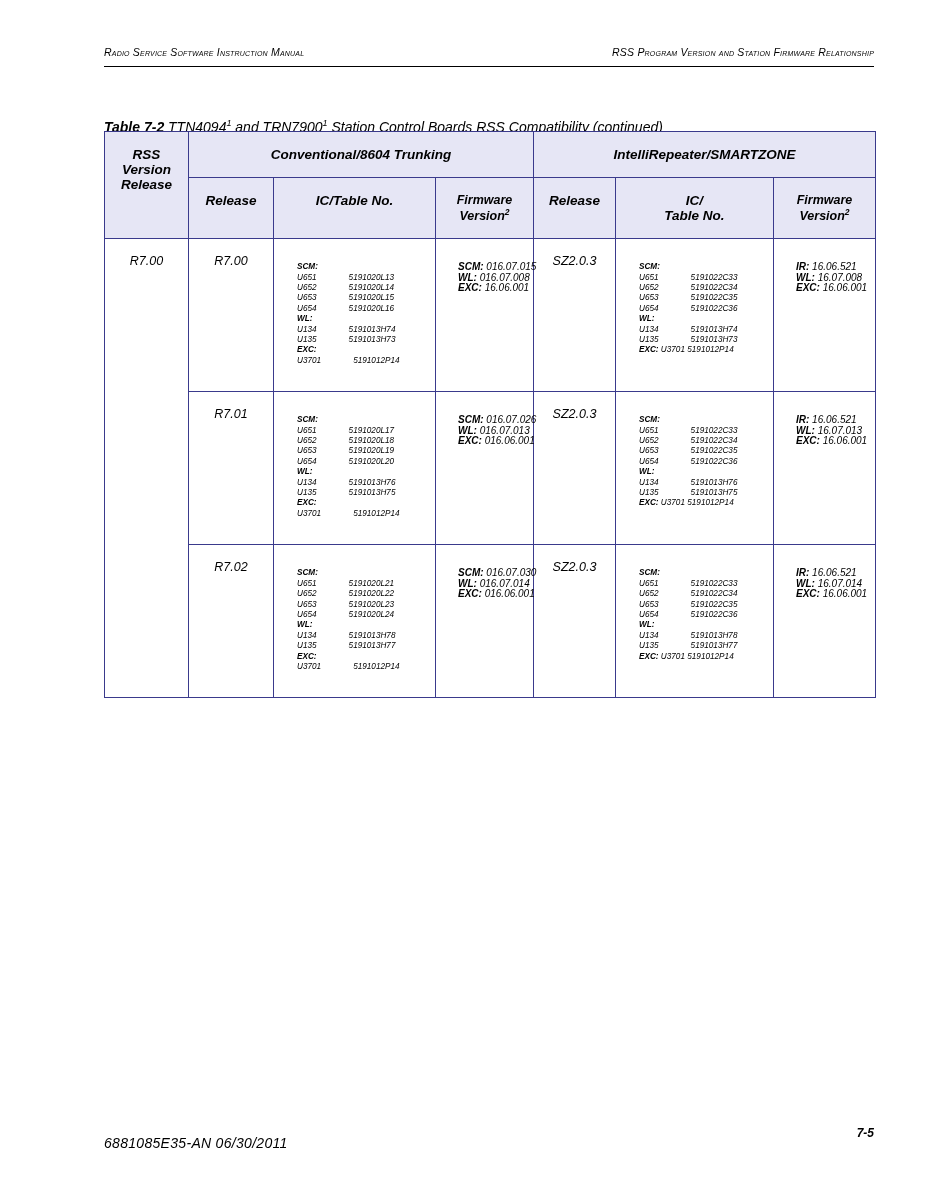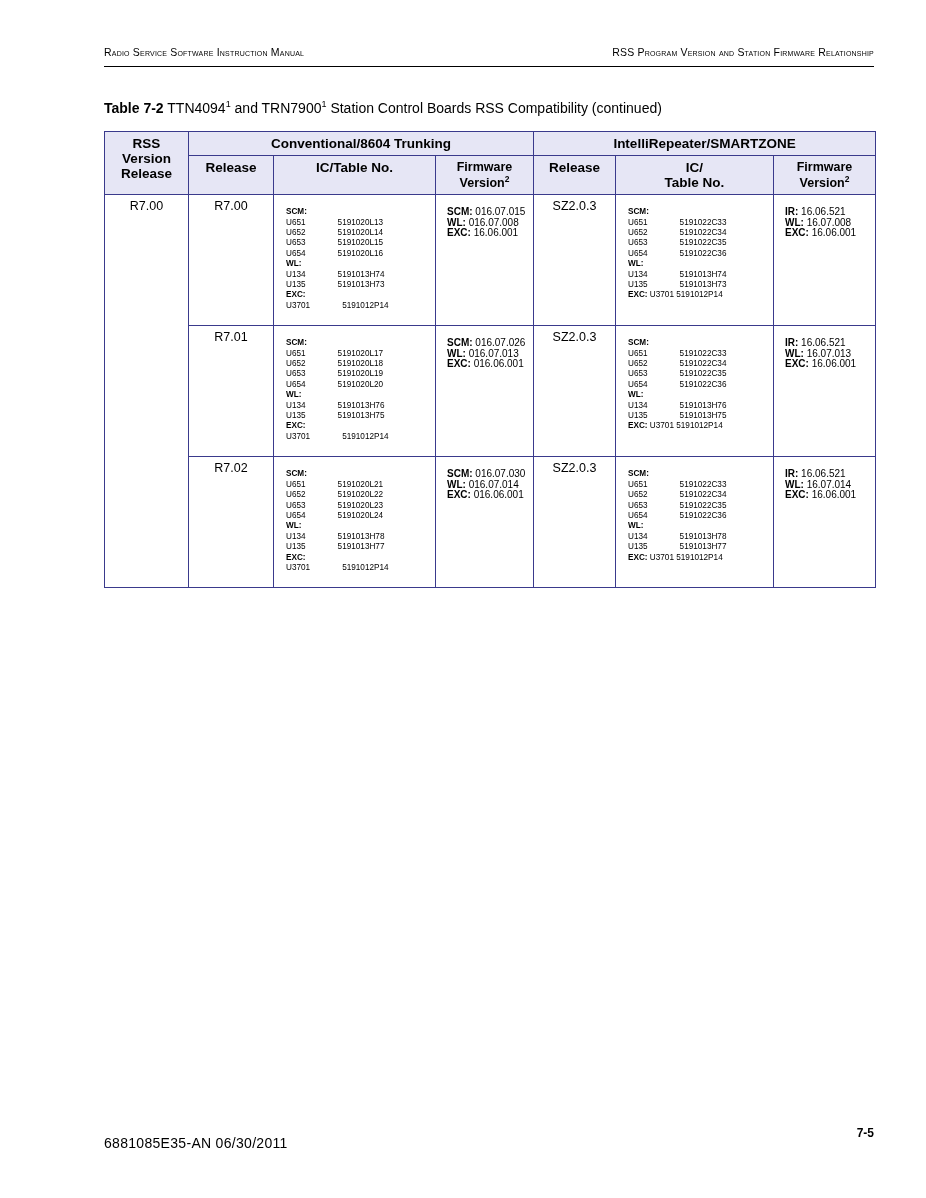--- a/index.html
+++ b/index.html
@@ -12,20 +12,21 @@
     height: 1198px;
     font-family: "Liberation Sans", sans-serif;
     color: #000000;
     position: relative;
   }
   .page {
     position: relative;
     width: 926px;
     height: 1198px;
     box-sizing: border-box;
+    font-style: italic;
   }
 
   
   .header {
     position: absolute;
     left: 104px;
     top: 46px;
     width: 770px;
     display: flex;
     justify-content: space-between;
@@ -43,21 +44,21 @@
     top: 66px;
     width: 770px;
     height: 1px;
     background: #000000;
   }
 
   
   .caption {
     position: absolute;
     left: 104px;
-    top: 99px;
+    top: 118px;
     font-size: 14px;
     white-space: nowrap;
   }
   .caption .cap-label { font-weight: bold; }
   .caption sup { font-size: 9px; vertical-align: super; }
 
   
   .table-wrap {
     position: absolute;
     left: 104px;
@@ -65,21 +66,21 @@
     width: 771px;
   }
   table.compat {
     border-collapse: collapse;
     width: 771px;
     table-layout: fixed;
   }
   table.compat td, table.compat th {
     border: 1px solid #3a3a8c;
     vertical-align: top;
-    padding: 4px;
+    padding: 15px;
   }
   .hdr-cell {
     background: #e6e6f5;
     text-align: center;
     font-weight: bold;
     font-size: 13.5px;
     padding: 5px 2px;
     vertical-align: middle;
   }
   .hdr-cell.small {

